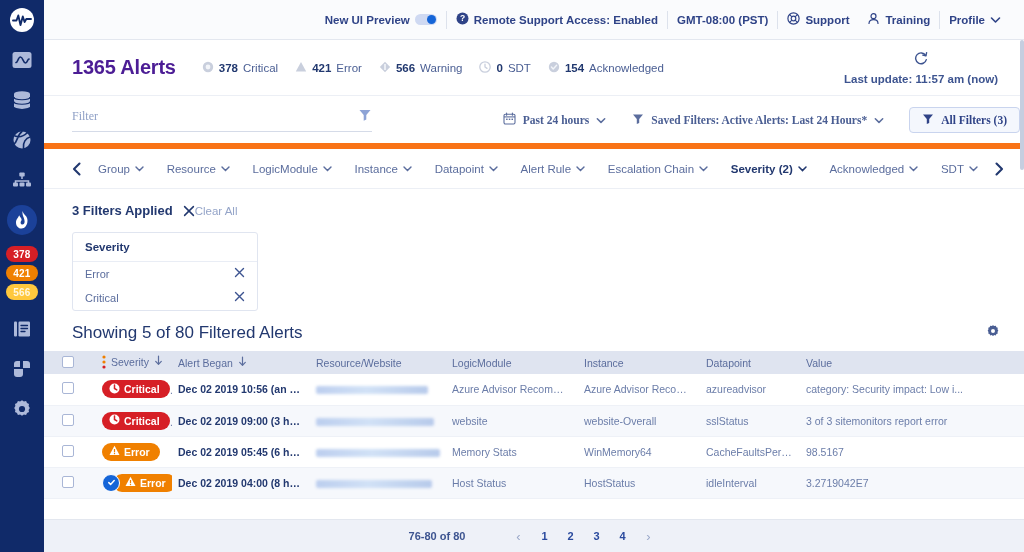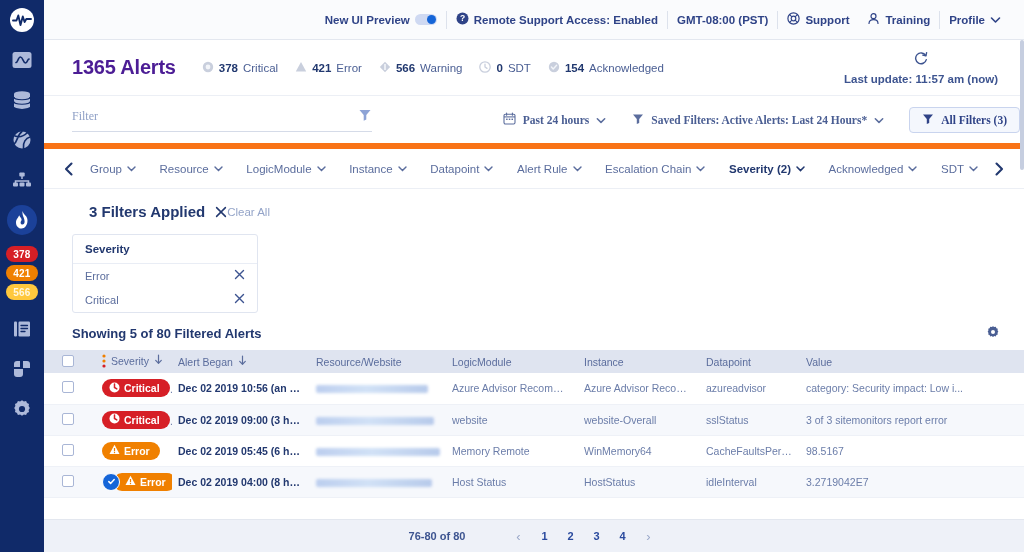--- a/index.html
+++ b/index.html
@@ -102,59 +102,59 @@
   }
   .all-filters {
     display: flex; align-items: center; gap: 7px;
     border: 1px solid #c9d4ee; border-radius: 4px; background: #f4f7fd;
     height: 26px; padding: 0 12px; margin-left: 12px;
     font-size: 11.5px; color: #2f4387; font-weight: 700;
   }
 
   
   .coltabs {
-    height: 40px; display: flex; align-items: center; padding: 0 12px 0 12px;
+    height: 40px; display: flex; align-items: center; padding: 0 12px 0 20px;
     border-bottom: 1px solid #eceff5; flex: none;
   }
   .arrow-btn {
     width: 26px; display: flex; align-items: center; justify-content: center;
     color: #22386f; flex: none;
   }
   .coltabs-scroll { flex: 1; display: flex; align-items: center; justify-content: space-between; padding: 0 8px; min-width: 0; }
   .coltab {
     display: flex; align-items: center; gap: 5px;
     font-size: 11.5px; color: #5b6d9d; white-space: nowrap;
   }
   .coltab.sel { color: #22386f; font-weight: 700; }
 
   
   .applied {
     padding: 14px 28px 0 28px;
   }
   .applied-head { display: flex; align-items: center; gap: 10px; }
-  .applied-head .cnt { font-size: 15px; color: #22386f; font-weight: 700; margin-left: 17px; }
+  .applied-head .cnt { font-size: 13px; color: #22386f; font-weight: 700; }
   .clear-all { display: flex; align-items: center; font-size: 11.5px; color: #94a4c8; }
   .sev-card {
     margin-top: 14px; width: 186px; border: 1px solid #e0e5f0; border-radius: 3px;
     background: #fff;
   }
   .sev-card-h {
     padding: 8px 12px; font-size: 11.5px; font-weight: 700; color: #22386f;
     border-bottom: 1px solid #e9edf5;
   }
   .sev-row {
     display: flex; align-items: center; justify-content: space-between;
     padding: 5px 12px; font-size: 11px; color: #5b6d9d;
   }
   .sev-row .x { color: #3d5490; font-size: 12px; }
 
   
   .showing {
     display: flex; align-items: center;
-    padding: 12px 24px 8px 28px; font-size: 13px; color: #22386f; font-weight: 700; text-align: center;
+    padding: 12px 24px 8px 28px; font-size: 17px; color: #22386f; font-weight: 400; text-align: center;
   }
   .gear { margin-left: auto; color: #4a5e93; }
   table { width: 100%; border-collapse: collapse; table-layout: fixed; }
   thead th {
     background: #dfe4f0; height: 23px;
     font-size: 10.5px; font-weight: 400; color: #5b6d9d; text-align: left;
     padding: 0 6px; white-space: nowrap;
   }
   thead th:first-child { padding-left: 18px; }
   tbody td {
@@ -661,21 +661,21 @@
               <span><svg width="11" height="11" viewBox="0 0 11 11">
                     <path d="M5.5 .8 L10.5 10 L.5 10 Z" fill="#fff"></path>
                     <rect x="4.9" y="4" width="1.2" height="3.3" fill="#f08000"></rect>
                     <rect x="4.9" y="8" width="1.2" height="1.2" fill="#f08000"></rect>
                   </svg></span>
               <span>Error</span>
             </span>
           </td>
           <td class="began">Dec 02 2019 05:45 (6 hours)</td>
           <td><span class="redacted" style="width:124px"></span></td>
-          <td>Memory Remote</td>
+          <td>Memory Stats</td>
           <td>WinMemory64</td>
           <td>CacheFaultsPerSec</td>
           <td>98.5167</td>
         </tr>
         <tr>
           <td><span class="chk"></span></td>
           <td>
             <span class="ack-wrap">
               <span class="ack-badge">
                 <svg width="11" height="11" viewBox="0 0 11 11">

